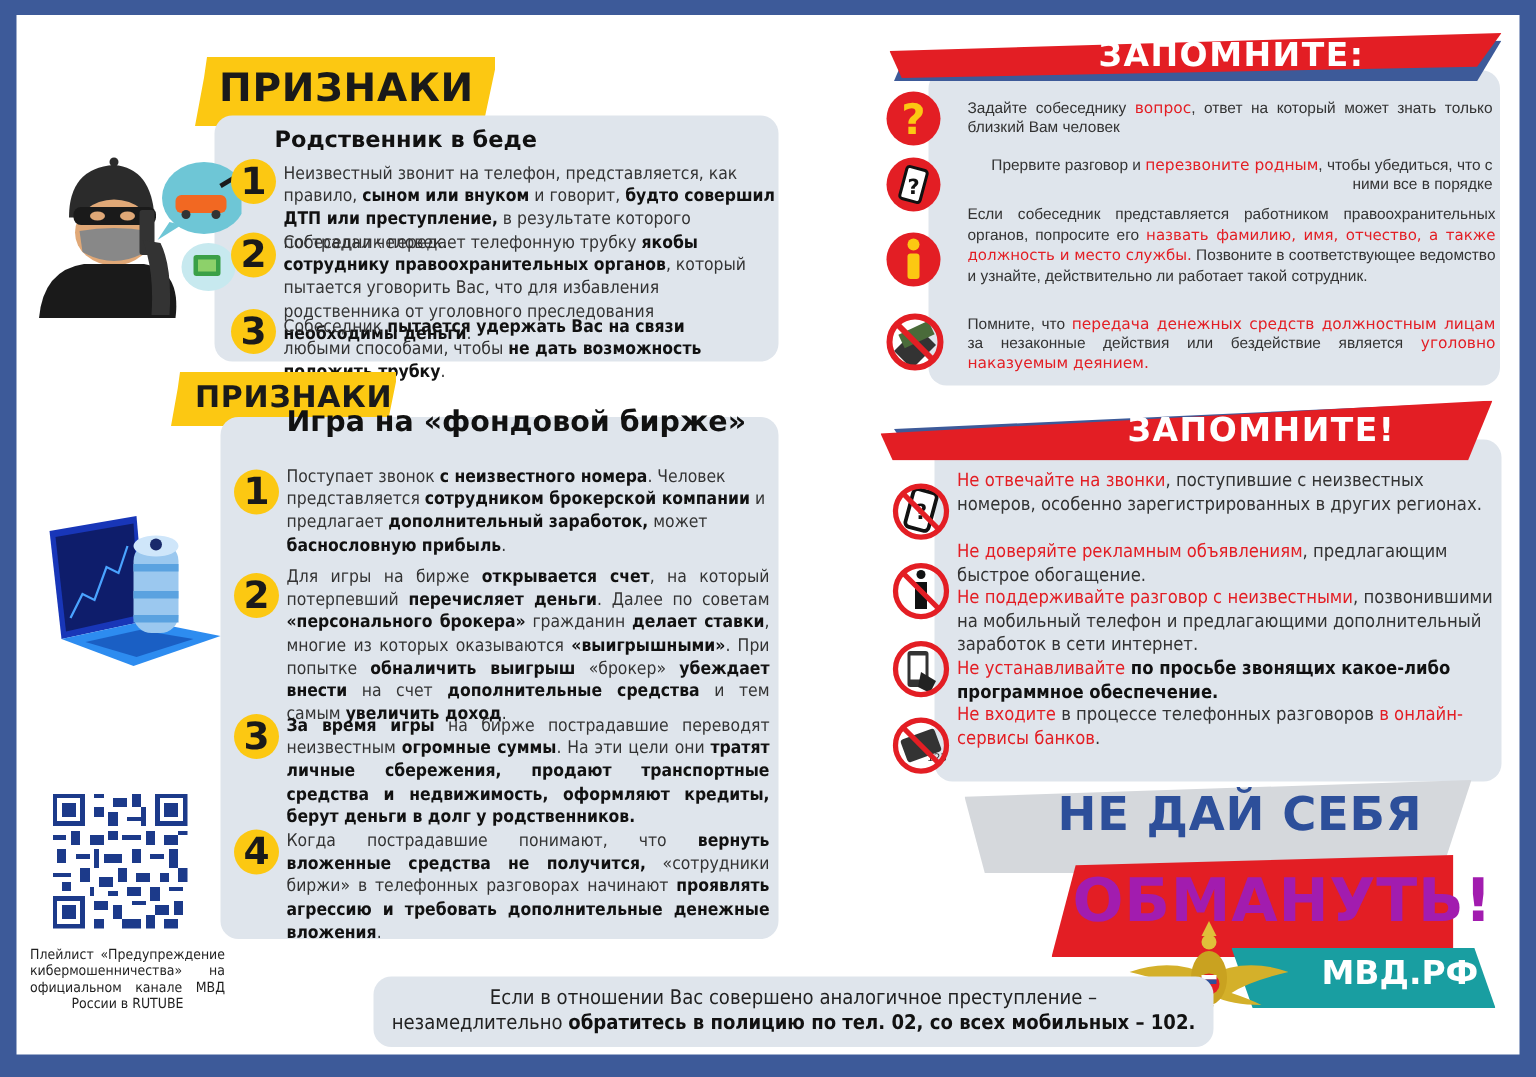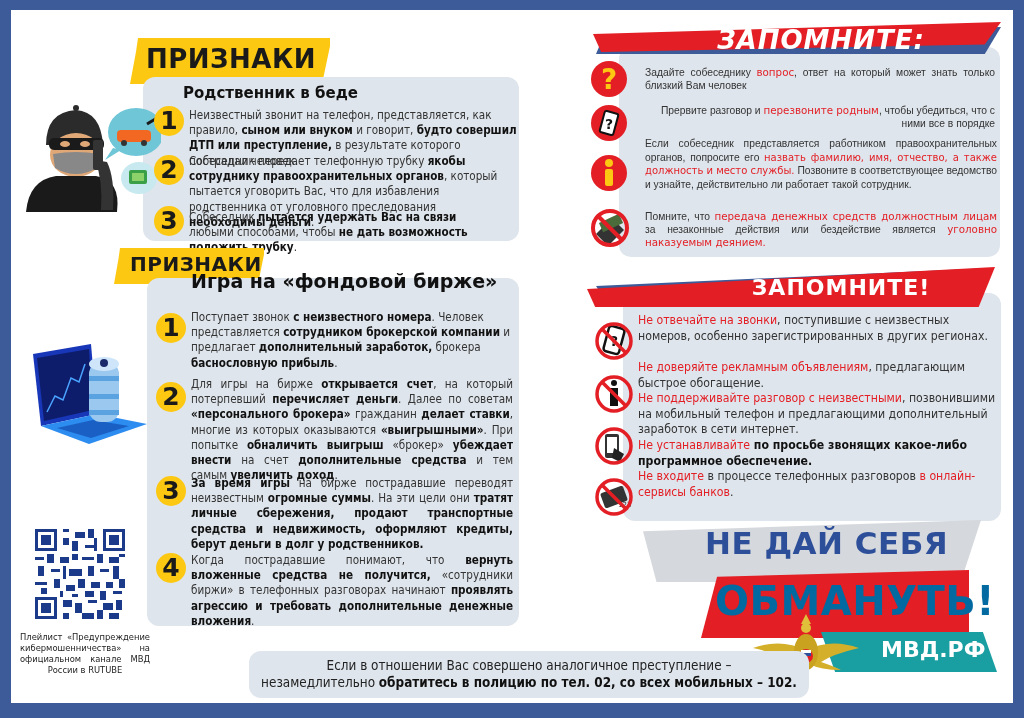--- a/index.html
+++ b/index.html
@@ -111,21 +111,21 @@
     <rect x="60" y="34" width="30" height="5" fill="#5aa2e0"></rect>
     <rect x="60" y="52" width="30" height="5" fill="#5aa2e0"></rect>
     <rect x="60" y="68" width="30" height="5" fill="#5aa2e0"></rect>
     <circle cx="75" cy="21" r="4" fill="#1a2a6b"></circle>
   </svg>
 
   <div class="panel-title" style="left:180px; top:260px; font-size:19px;">Игра на «фондовой бирже»</div>
 
   <div class="num" style="left:145px; top:303px;"><span>1</span></div>
   <div class="ptext" style="left:180px; top:300px; width:320px;">
-    <span>Поступает звонок </span><b>с неизвестного номера</b><span>. Человек представляется </span><b>сотрудником брокерской компании</b><span> и предлагает </span><b>дополнительный заработок,</b><span> брокера </span><b>баснословную прибыль</b><span>.</span>
+    <span>Поступает звонок </span><b>с неизвестного номера</b><span>. Человек представляется </span><b>сотрудником брокерской компании</b><span> и предлагает </span><b>дополнительный заработок,</b><span> может </span><b>баснословную прибыль</b><span>.</span>
   </div>
 
   <div class="num" style="left:145px; top:372px;"><span>2</span></div>
   <div class="ptext j" style="left:180px; top:367px; width:322px;">
     <span>Для игры на бирже </span><b>открывается счет</b><span>, на который потерпевший </span><b>перечисляет деньги</b><span>. Далее по советам </span><b>«персонального брокера»</b><span> гражданин </span><b>делает ставки</b><span>, многие из которых оказываются </span><b>«выигрышными»</b><span>. При попытке </span><b>обналичить выигрыш</b><span> «брокер» </span><b>убеждает внести</b><span> на счет </span><b>дополнительные средства</b><span> и тем самым </span><b>увеличить доход</b><span>.</span>
   </div>
 
   <div class="num" style="left:145px; top:466px;"><span>3</span></div>
   <div class="ptext j" style="left:180px; top:466px; width:322px;">
     <b>За время игры</b><span> на бирже пострадавшие переводят неизвестным </span><b>огромные суммы</b><span>. На эти цели они </span><b>тратят личные сбережения, продают транспортные средства и недвижимость, оформляют кредиты, берут деньги в долг у родственников.</b>
@@ -193,21 +193,21 @@
         <rect x="24" y="27" width="3" height="2"></rect>
     </g>
   </svg>
   <div class="abs" style="left:9px; top:621px; width:130px; font-size:9.3px; line-height:11px; color:#222; text-align:justify; text-align-last:center; font-family:'DejaVu Sans Condensed','DejaVu Sans',sans-serif;">Плейлист «Предупреждение кибермошенничества» на официальном канале МВД России в RUTUBE</div>
 
   <div class="panel" style="left:608px; top:37px; width:381px; height:210px;"></div>
 
   <div class="rbanner-wrap">
     <div class="rbanner-blue" style="left:585px; top:17px; width:405px; height:27px; clip-path: polygon(2% 30%, 100% 0, 96% 100%, 0 100%);"></div>
     <div class="rbanner-red" style="left:582px; top:12px; width:408px; height:30px; clip-path: polygon(0 40%, 100% 0, 96% 75%, 2% 100%);"></div>
-    <div class="rbanner-text" style="left:660px; top:15px; width:300px; font-size:26px;font-style:italic;">ЗАПОМНИТЕ:</div>
+    <div class="rbanner-text" style="left:660px; top:15px; width:300px; font-size:22px;">ЗАПОМНИТЕ:</div>
   </div>
 
   <svg class="abs" style="left:579px; top:50px;" width="38" height="38" viewBox="0 0 38 38">
     <circle cx="19" cy="19" r="18" fill="#e31e24"></circle>
     <text x="19" y="29" font-size="28" font-weight="bold" fill="#fcc812" text-anchor="middle" font-family="DejaVu Sans, sans-serif">?</text>
   </svg>
   <svg class="abs" style="left:579px; top:94px;" width="38" height="38" viewBox="0 0 38 38">
     <circle cx="19" cy="19" r="18" fill="#e31e24"></circle>
     <rect x="12" y="8" width="14" height="22" rx="2" fill="#fff" stroke="#111" stroke-width="2" transform="rotate(15 19 19)"></rect>
     <text x="19" y="25" font-size="14" font-weight="bold" fill="#111" text-anchor="middle" font-family="DejaVu Sans, sans-serif">?</text>
@@ -283,21 +283,21 @@
     <span class="r">Не устанавливайте</span><b> по просьбе звонящих какое-либо программное обеспечение.</b>
   </div>
   <div class="r2text" style="left:627px; top:459px; width:360px;">
     <span class="r">Не входите</span><span> в процессе телефонных разговоров </span><span class="r">в онлайн-сервисы банков</span><span>.</span>
   </div>
 
   <div class="abs" style="left:632px; top:510px; width:338px; height:62px; background:#d5d8dc; clip-path: polygon(0 18%, 100% 0, 94% 100%, 4% 100%);"></div>
   <div class="abs" style="left:694px; top:515px; font-family:'DejaVu Sans',sans-serif; font-weight:bold; font-size:31px; color:#2d4f9a; letter-spacing:0.5px;">НЕ ДАЙ СЕБЯ</div>
 
   <div class="abs" style="left:690px; top:560px; width:268px; height:68px; background:#e31e24; clip-path: polygon(6% 10%, 100% 0, 100% 100%, 0 100%);"></div>
-  <div class="abs" style="left:704px; top:568px; font-family:'DejaVu Sans',sans-serif; font-weight:bold; font-size:40px; color:#0369a1; letter-spacing:0.5px;text-align:right;">ОБМАНУТЬ!</div>
+  <div class="abs" style="left:704px; top:568px; font-family:'DejaVu Sans',sans-serif; font-weight:bold; font-size:40px; color:#a21caf; letter-spacing:0.5px;text-align:right;">ОБМАНУТЬ!</div>
 
   <div class="abs" style="left:810px; top:622px; width:176px; height:40px; background:#199ea1; clip-path: polygon(0 0, 92% 0, 100% 100%, 8% 100%);"></div>
   <div class="abs" style="left:870px; top:627px; font-family:'DejaVu Sans',sans-serif; font-weight:bold; font-size:22px; color:#fff;">МВД.РФ</div>
 
   <svg class="abs" style="left:740px; top:600px;" width="110" height="80" viewBox="0 0 110 80">
     <path d="M55 40 Q30 28 2 38 Q28 44 40 52 Q28 56 20 60 Q40 60 52 54 Z" fill="#d4b02a"></path>
     <path d="M55 40 Q80 28 108 38 Q82 44 70 52 Q82 56 90 60 Q70 60 58 54 Z" fill="#d4b02a"></path>
     <ellipse cx="55" cy="42" rx="12" ry="18" fill="#c9a220"></ellipse>
     <circle cx="55" cy="46" r="7" fill="#e31e24"></circle>
     <rect x="50" y="40" width="10" height="3" fill="#fff"></rect>

